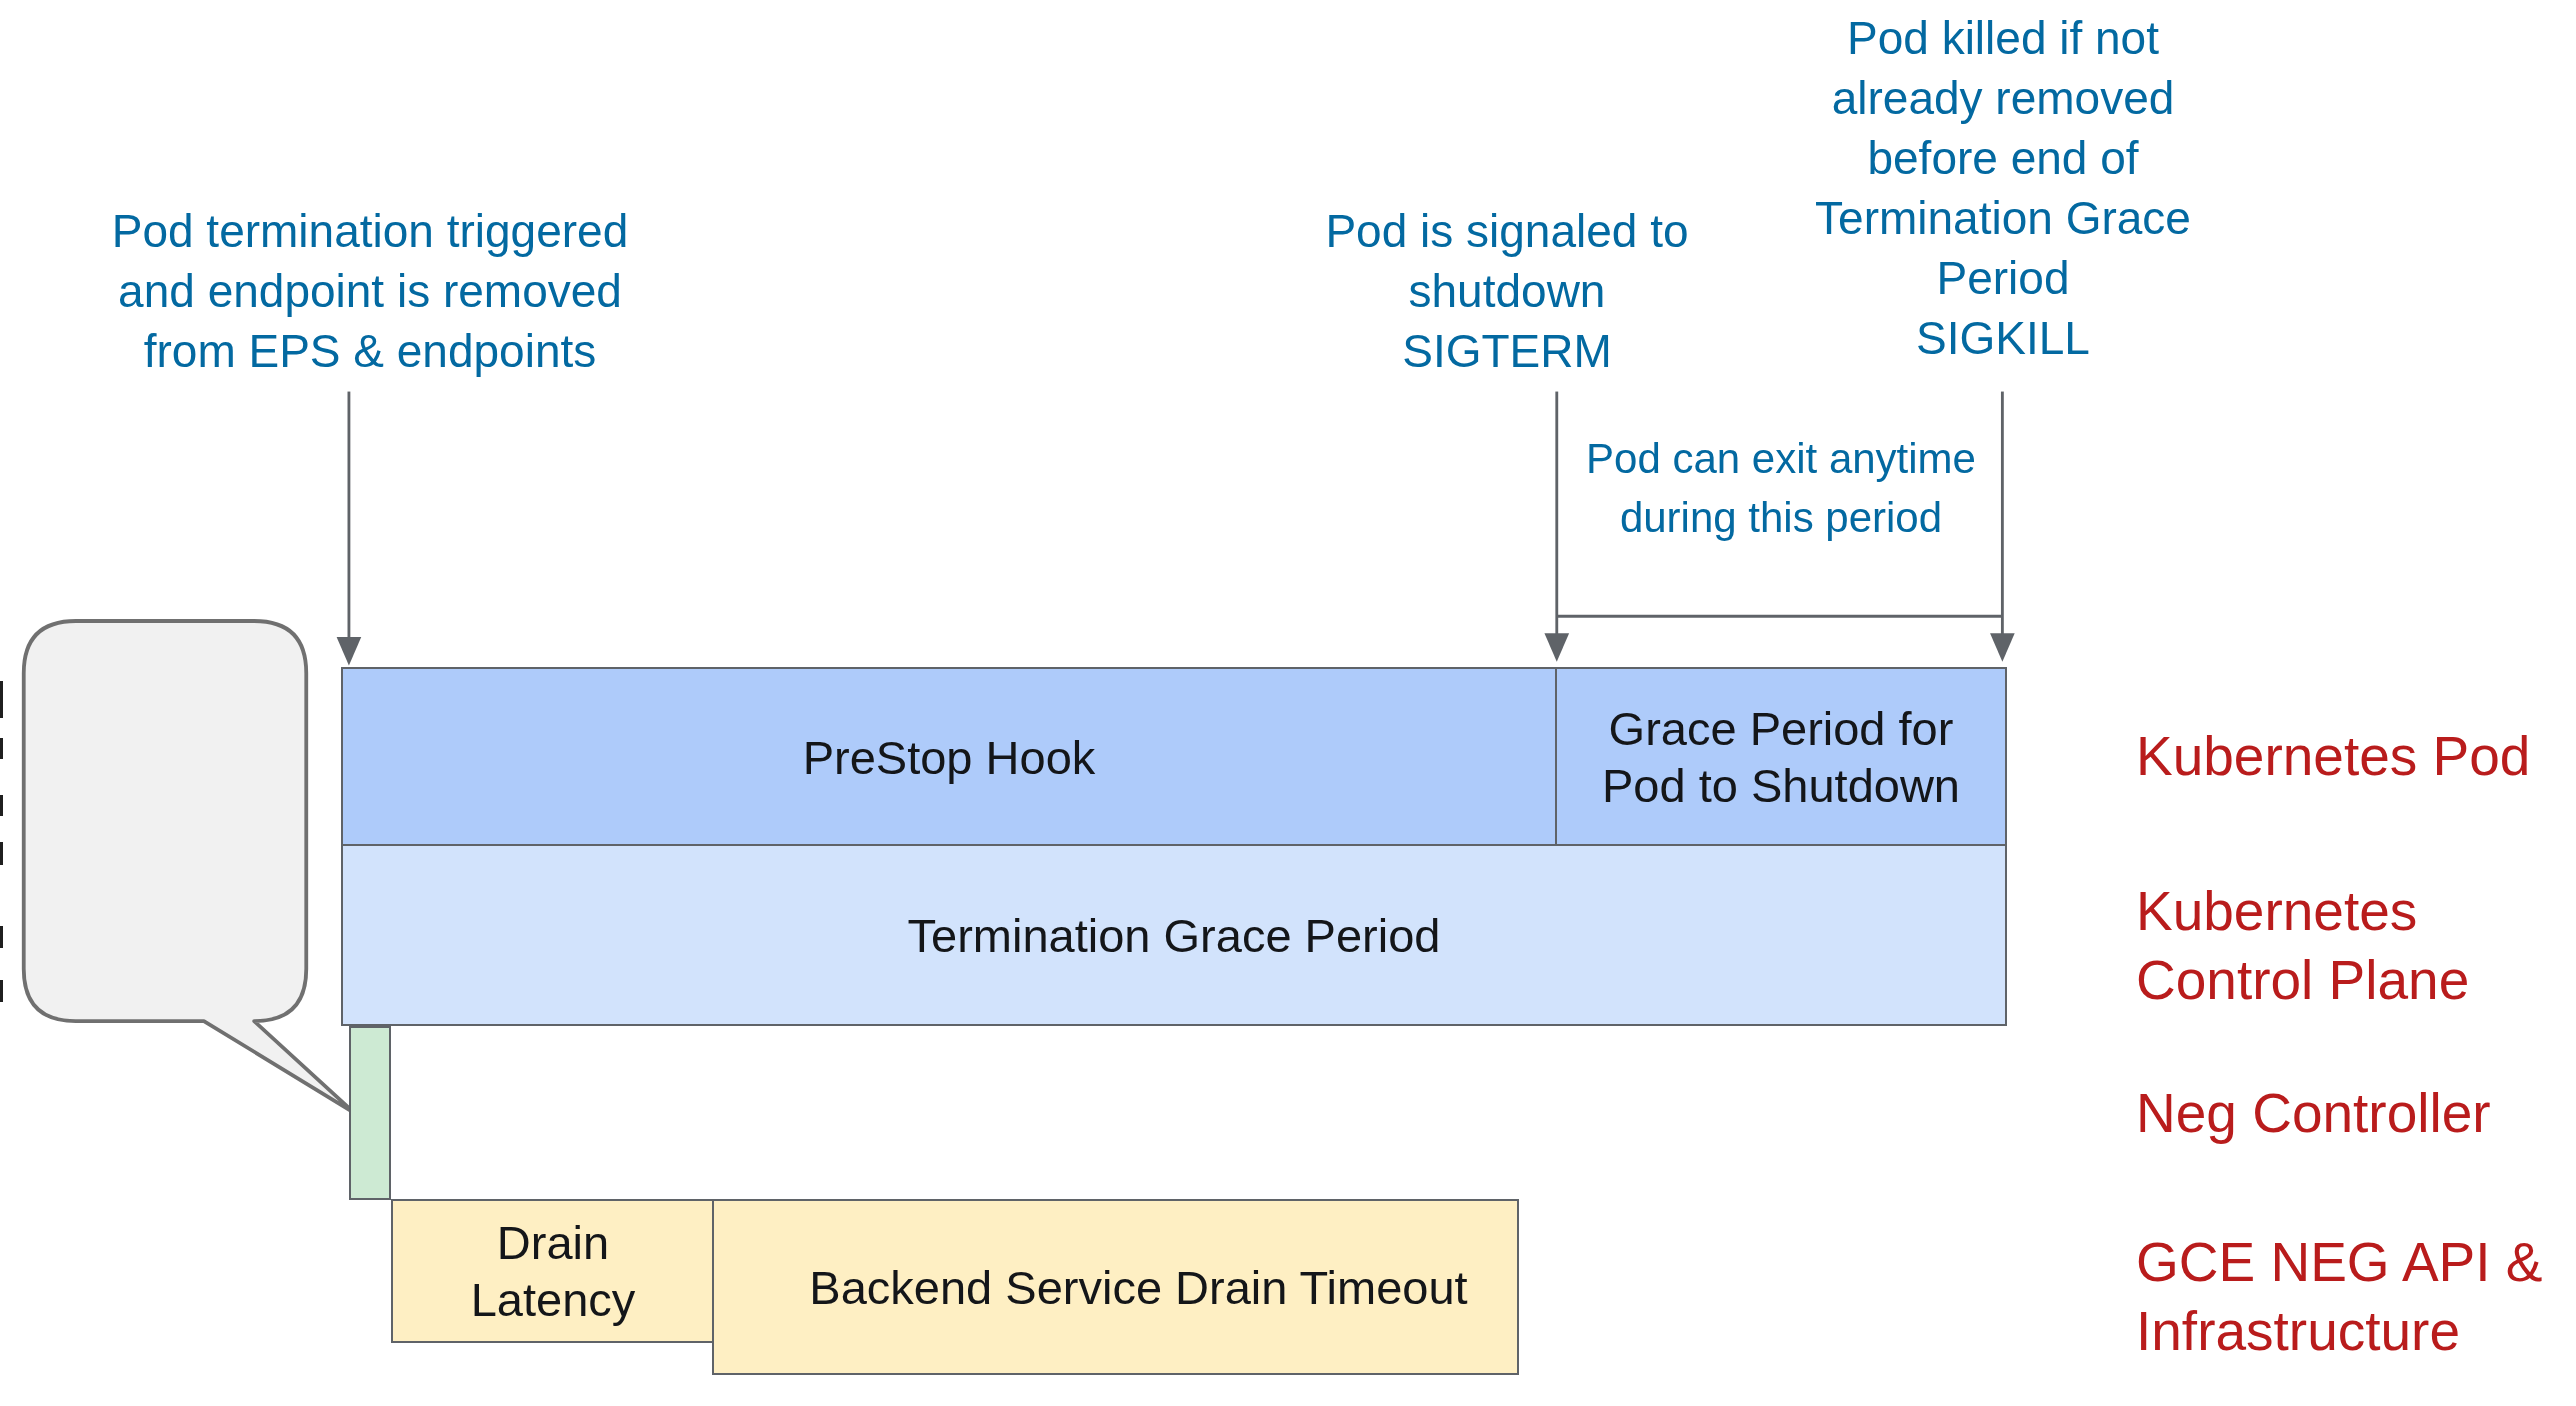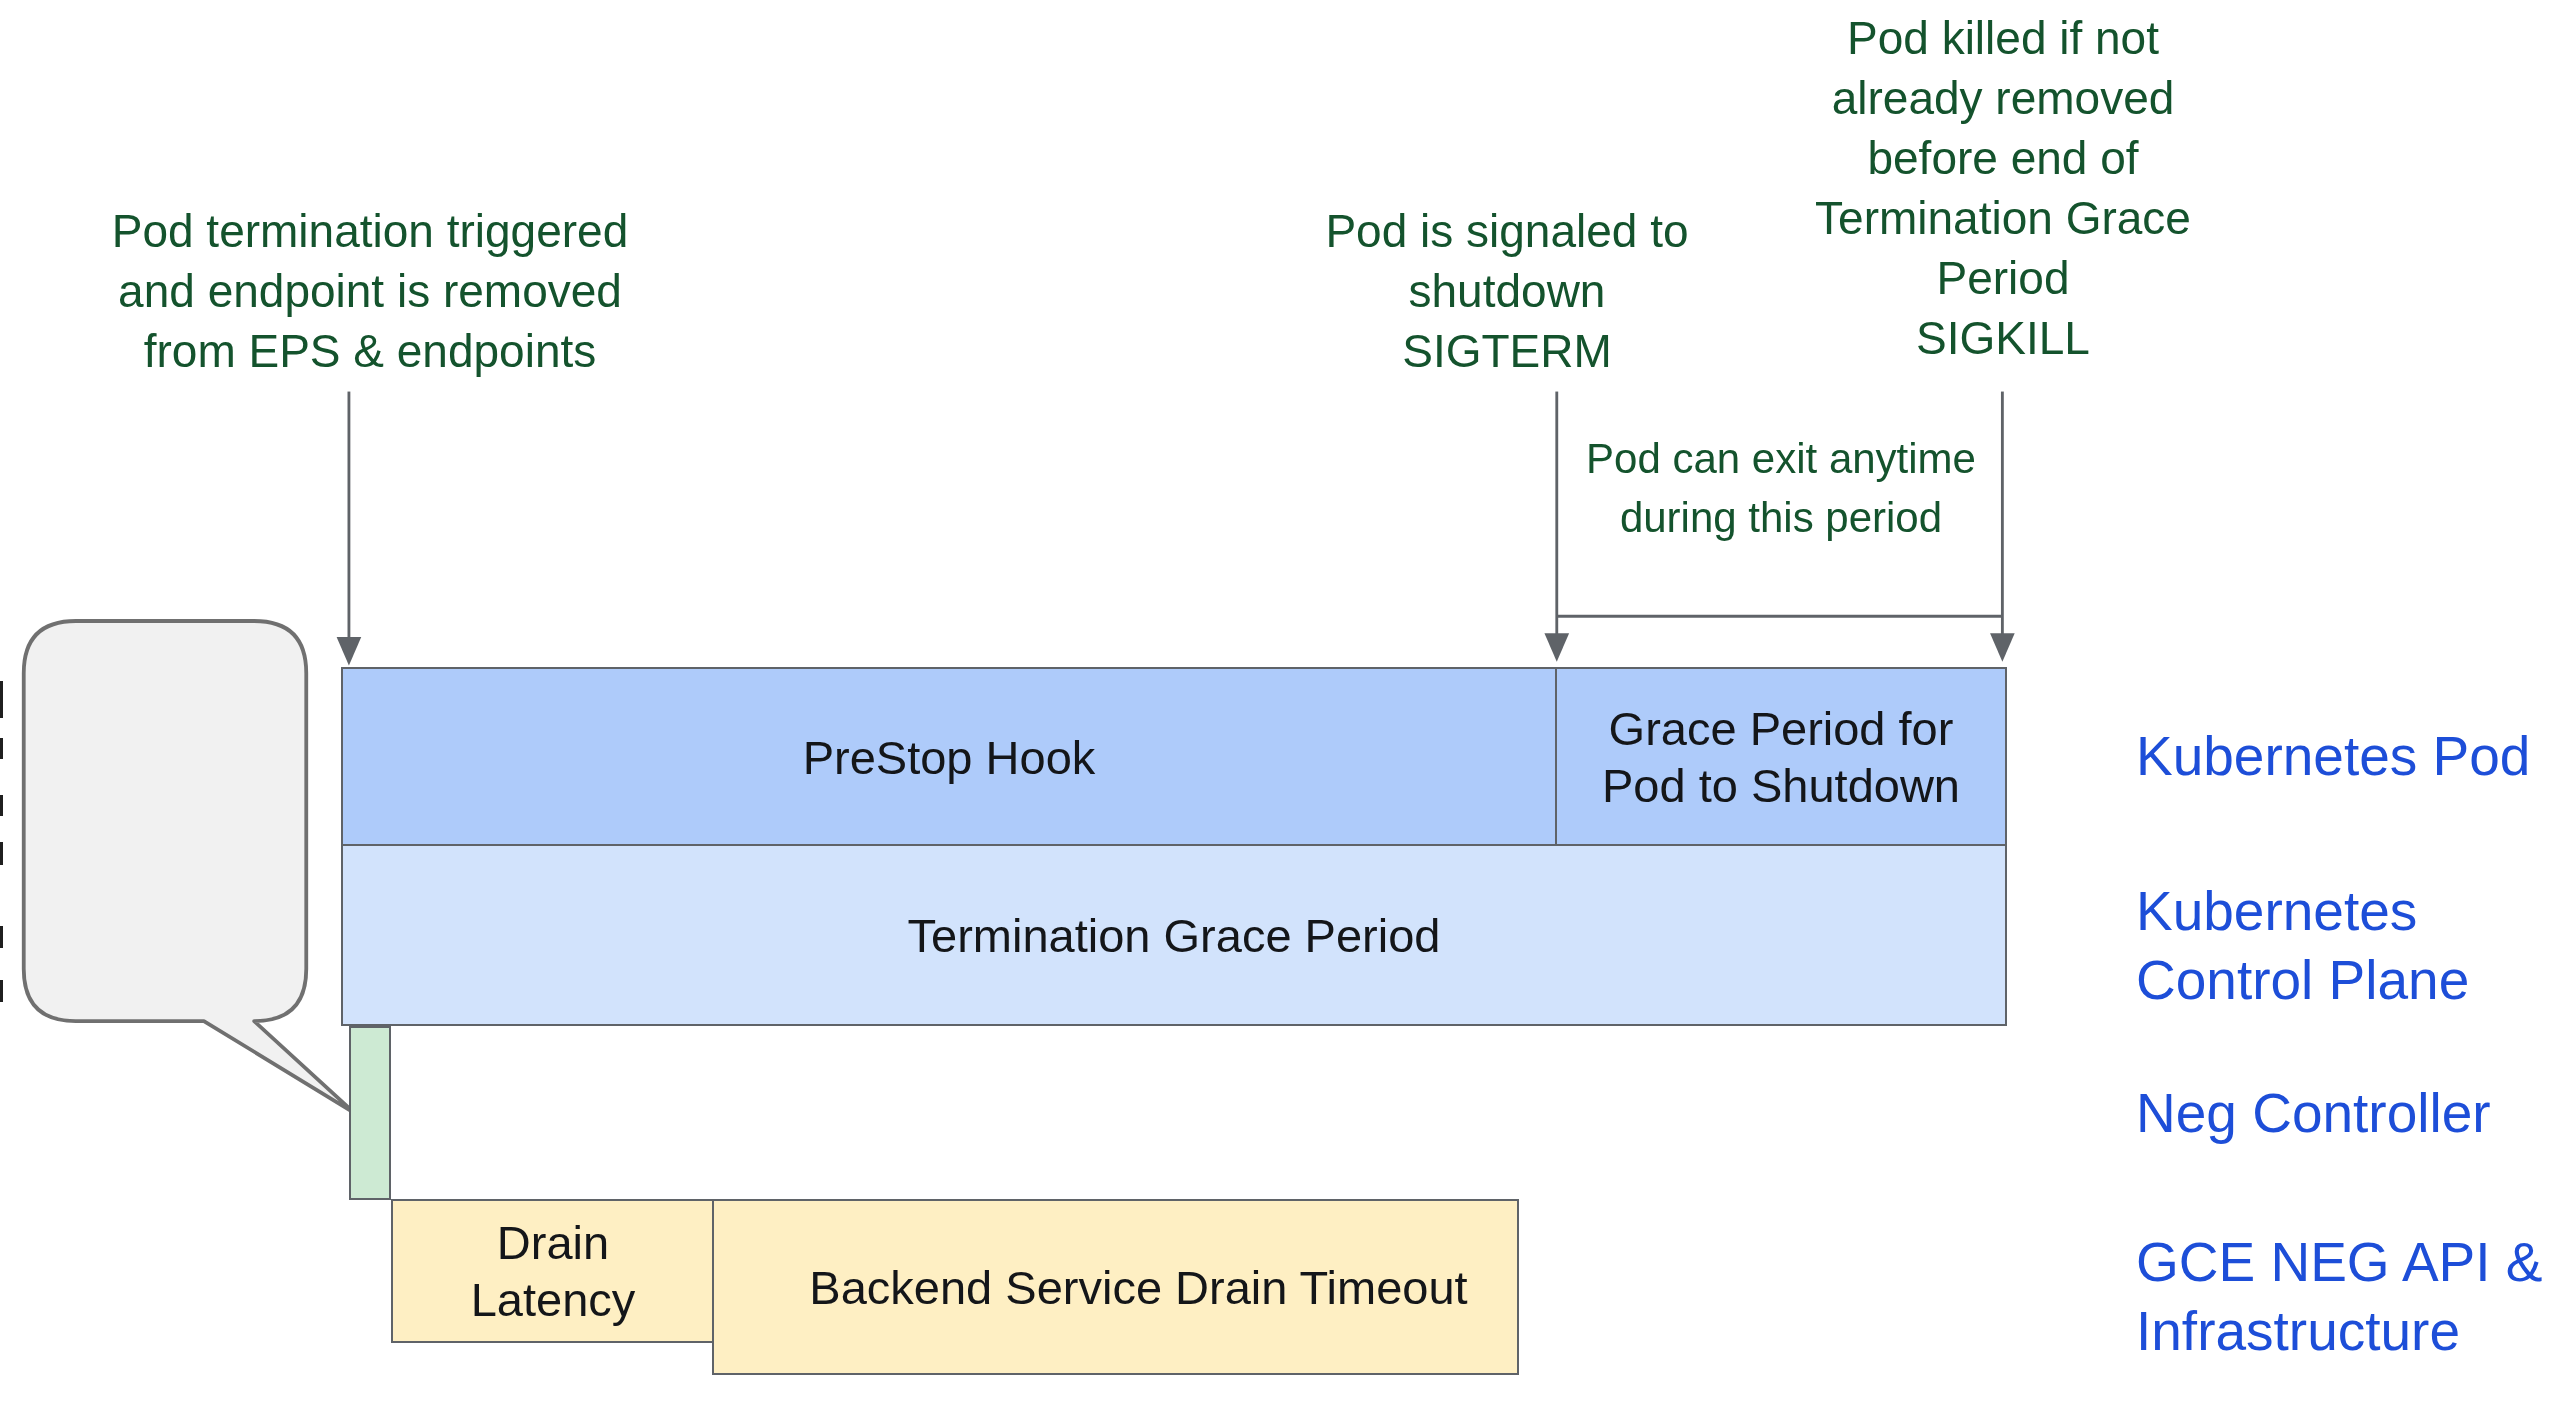--- a/index.html
+++ b/index.html
@@ -2,34 +2,34 @@
 <html style="--bar-blue: #aecbfa; --bar-light-blue: #d2e3fc; --bar-green: #cdead3; --bar-yellow: #feefc3; --border: #5f6368; --bubble-fill: #f1f1f1; --bubble-border: #707070;font-size:15px"><head>
 <meta charset="utf-8">
 <style>
   html,body{margin:0;padding:0;background:#ffffff;}
   body{font-family:"Liberation Sans", sans-serif;color:#1d1f22;}
   .canvas{position:relative;width:2576px;height:1406px;background:#fff;overflow:hidden;}
   .t{white-space:pre-line;}
   .overlay{position:absolute;left:0;top:0;pointer-events:none;}
 
   
-  .ann{position:absolute;text-align:center;font-size:46px;line-height:60px;color:#14532d;}
+  .ann{position:absolute;text-align:center;font-size:46px;line-height:60px;color:#0369a1;}
   .ann-small{font-size:42px;line-height:59px;}
 
   
   .bar{position:absolute;box-sizing:border-box;border:2.8px solid var(--border,#5f6368);
        display:flex;align-items:center;justify-content:center;text-align:center;
        font-size:47px;line-height:57px;color:#141619;}
   .bar-blue{background:var(--bar-blue,#aecbfa);}
   .bar-lightblue{background:var(--bar-light-blue,#d2e3fc);}
   .bar-green{background:var(--bar-green,#cdead3);}
   .bar-yellow{background:var(--bar-yellow,#feefc3);}
 
   
-  .lane{position:absolute;left:2136px;font-size:55px;line-height:69px;color:#1d4ed8;}
+  .lane{position:absolute;left:2136px;font-size:55px;line-height:69px;color:#b91c1c;}
 
   
   .bubble-text{position:absolute;left:60px;top:661px;width:228px;
                font-size:42px;line-height:51px;color:#141619;}
 
   
   .arrow-line{stroke:#5f6368;stroke-width:3;fill:none;}
   .arrow-head{fill:#5f6368;stroke:none;}
   .bracket{stroke:#5f6368;stroke-width:3;fill:none;}
   .bubble-shape{fill:var(--bubble-fill,#f1f1f1);stroke:var(--bubble-border,#707070);

